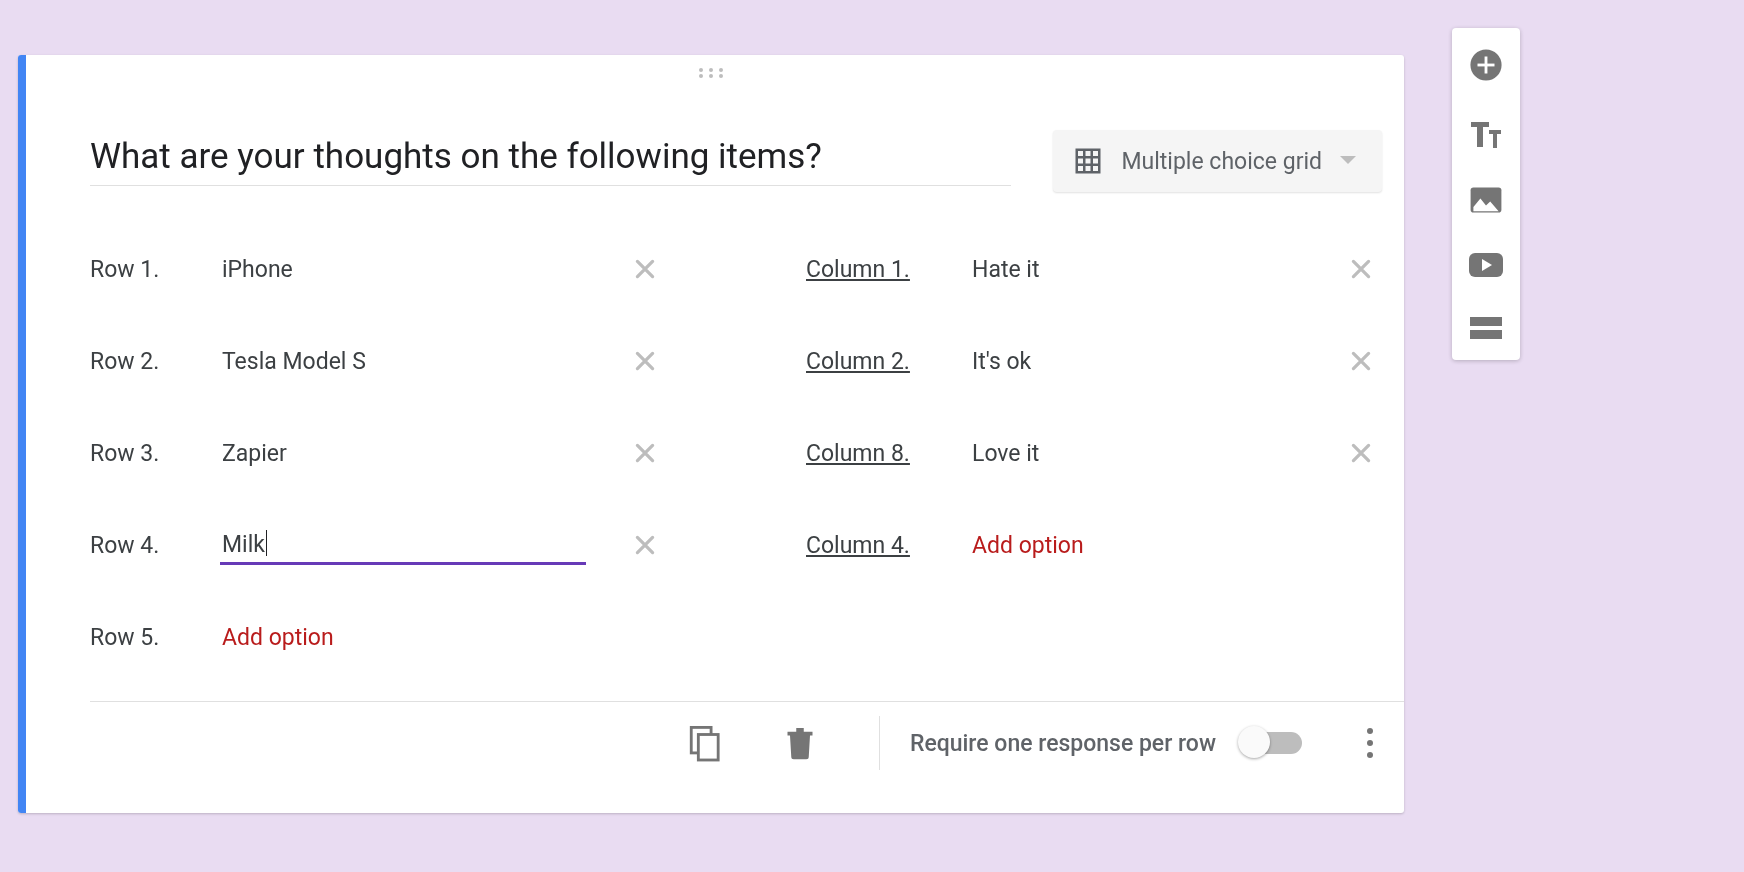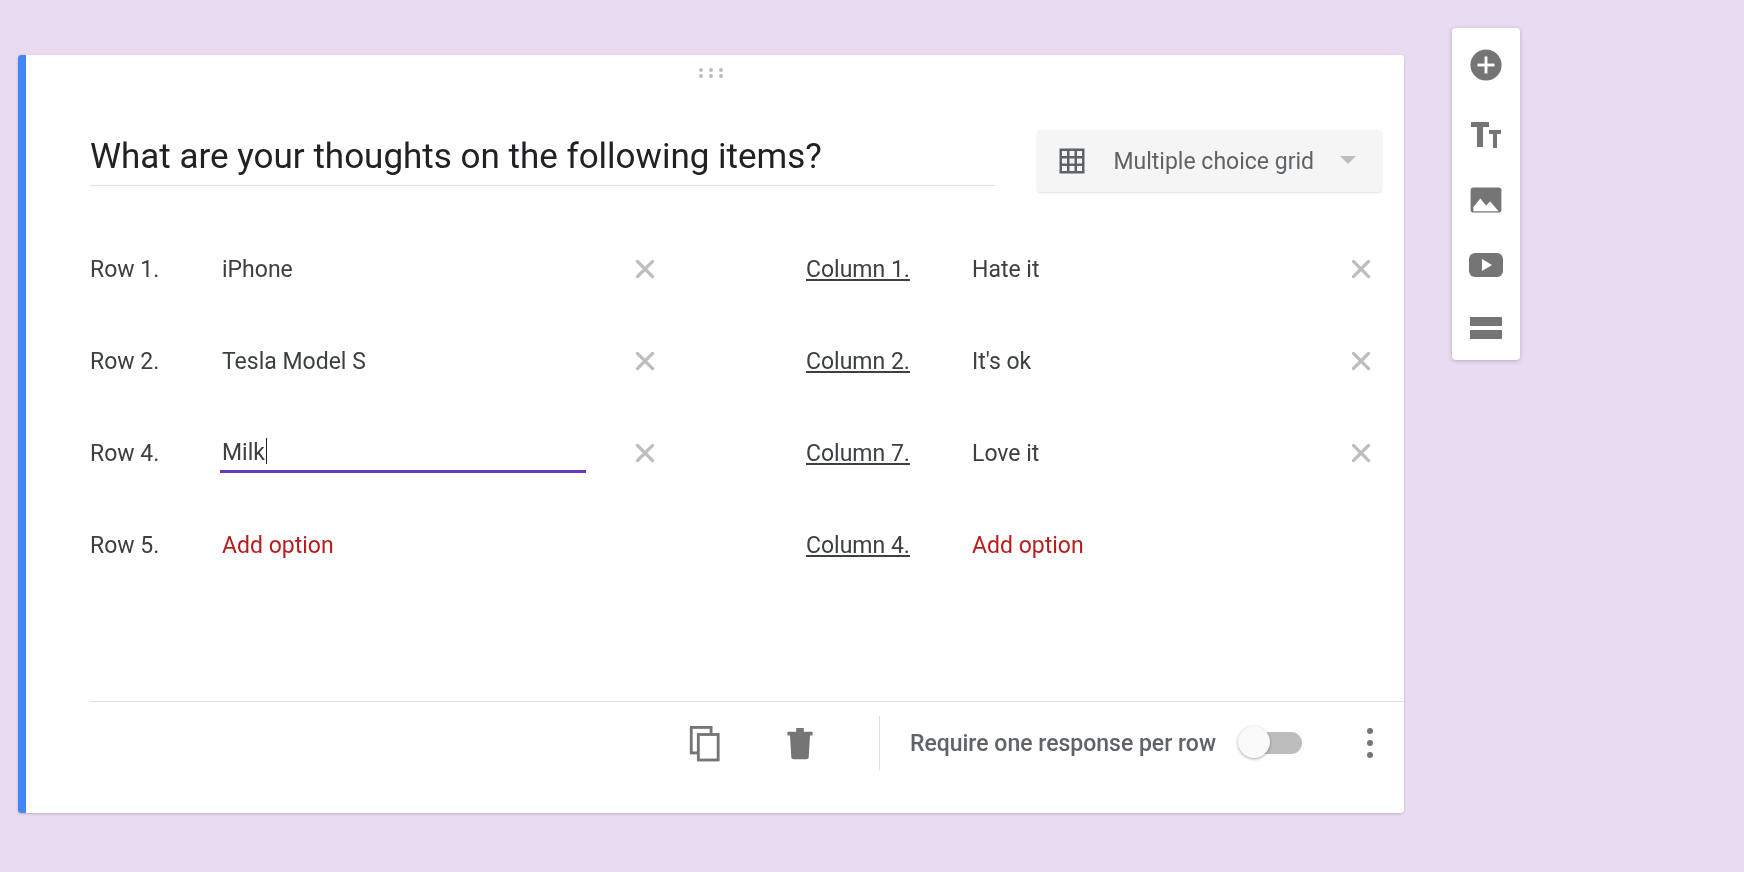--- a/index.html
+++ b/index.html
@@ -56,21 +56,21 @@
     font-weight: 400;
     color: #202124;
     border-bottom: 1px solid #e0e0e0;
     flex: 1;
     padding-bottom: 8px;
     margin-right: 42px;
   }
   .qtype {
     display: flex;
     align-items: center;
-    gap: 26px;
+    gap: 18px;
     background: #f5f5f5;
     border-radius: 4px;
     padding: 16px 26px 16px 20px;
     box-shadow: 0 1px 2px rgba(0,0,0,.12);
   }
   .qtype-label {
     font-size: 23px;
     color: #5f6368;
   }
   .columns {
@@ -249,20 +249,29 @@
         <div class="item">
           <span class="item-label">Row 2.</span>
           <span class="item-value">Tesla Model S</span>
           <span class="x-icon">
               <svg width="26" height="26" viewBox="0 0 24 24">
                 <path d="M5 5 L19 19 M19 5 L5 19" stroke="#bdbdbd" stroke-width="3" stroke-linecap="round"></path>
               </svg>
             </span>
         </div>
         <div class="item">
+          <span class="item-label">Row 3.</span>
+          <span class="item-value">Zapier</span>
+          <span class="x-icon">
+              <svg width="26" height="26" viewBox="0 0 24 24">
+                <path d="M5 5 L19 19 M19 5 L5 19" stroke="#bdbdbd" stroke-width="3" stroke-linecap="round"></path>
+              </svg>
+            </span>
+        </div>
+        <div class="item">
           <span class="item-label">Row 4.</span>
           <span class="item-value focused"><span>Milk</span><span class="cursor"></span></span>
           <span class="x-icon">
               <svg width="26" height="26" viewBox="0 0 24 24">
                 <path d="M5 5 L19 19 M19 5 L5 19" stroke="#bdbdbd" stroke-width="3" stroke-linecap="round"></path>
               </svg>
             </span>
         </div>
         <div class="item">
           <span class="item-label">Row 5.</span>
@@ -283,21 +292,21 @@
         <div class="item">
           <span class="item-label">Column 2.</span>
           <span class="item-value">It's ok</span>
           <span class="x-icon">
               <svg width="26" height="26" viewBox="0 0 24 24">
                 <path d="M5 5 L19 19 M19 5 L5 19" stroke="#bdbdbd" stroke-width="3" stroke-linecap="round"></path>
               </svg>
             </span>
         </div>
         <div class="item">
-          <span class="item-label">Column 7.</span>
+          <span class="item-label">Column 8.</span>
           <span class="item-value">Love it</span>
           <span class="x-icon">
               <svg width="26" height="26" viewBox="0 0 24 24">
                 <path d="M5 5 L19 19 M19 5 L5 19" stroke="#bdbdbd" stroke-width="3" stroke-linecap="round"></path>
               </svg>
             </span>
         </div>
         <div class="item">
           <span class="item-label">Column 4.</span>
           <span class="item-value placeholder">Add option</span>

